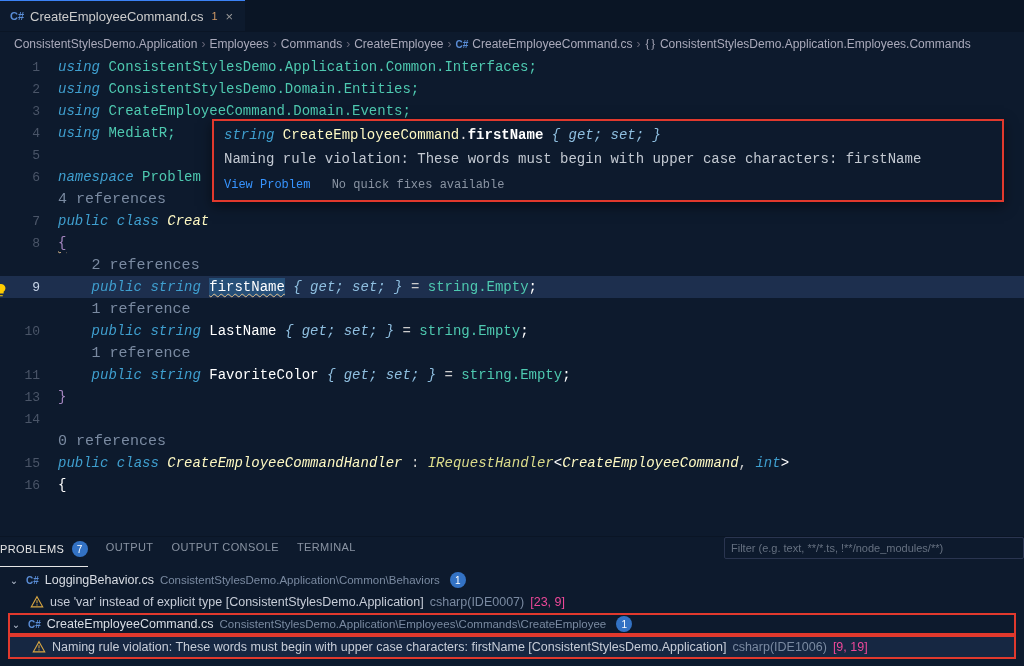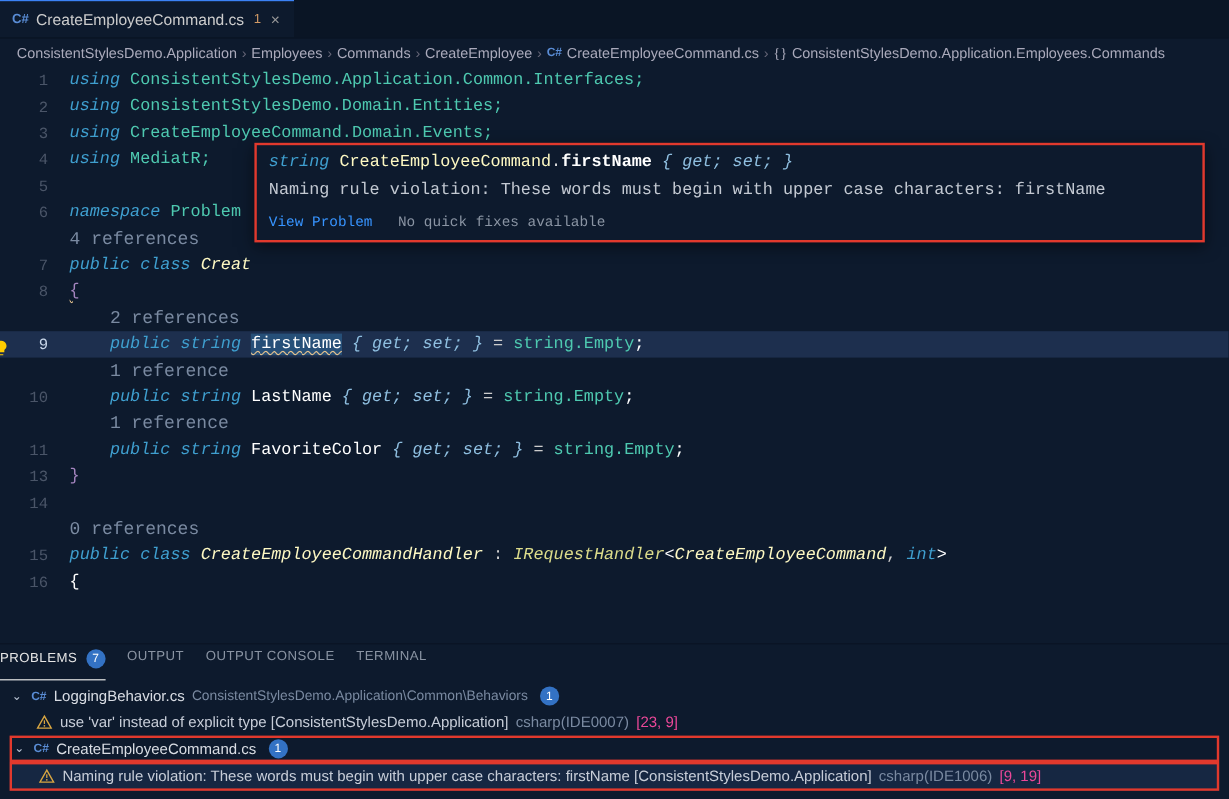--- a/index.html
+++ b/index.html
@@ -220,20 +220,23 @@
 
 <div class="panel">
   <div class="panel-tabs">
     <div class="ptab active">
       <span>PROBLEMS</span>
       <span class="badge">7</span>
     </div>
     <div class="ptab">OUTPUT</div>
     <div class="ptab">OUTPUT CONSOLE</div>
     <div class="ptab">TERMINAL</div>
+    <div class="filter">
+      <span style="opacity:.7">Filter (e.g. text, **/*.ts, !**/node_modules/**)</span>
+    </div>
   </div>
   <div class="problems">
     <div class="prow">
       <span class="twisty">⌄</span>
       <span class="fico">C#</span>
       <span class="fname">LoggingBehavior.cs</span>
       <span class="fpath">ConsistentStylesDemo.Application\Common\Behaviors</span>
       <span class="badge">1</span>
     </div>
     <div class="prow" style="padding-left:22px">
@@ -246,20 +249,21 @@
       </span>
       <span class="pmsg">use 'var' instead of explicit type [ConsistentStylesDemo.Application]</span>
       <span class="psrc">csharp(IDE0007)</span>
       <span class="ppos">[23, 9]</span>
     </div>
 
     <div class="prow redbox">
       <span class="twisty">⌄</span>
       <span class="fico">C#</span>
       <span class="fname">CreateEmployeeCommand.cs</span>
+      <span class="fpath">ConsistentStylesDemo.Application\Employees\Commands\CreateEmployee</span>
       <span class="badge">1</span>
     </div>
     <div class="prow hlrow" style="padding-left:22px;background:rgba(50,80,130,.25)">
       <span class="warn-ico">
         <svg viewBox="0 0 16 16" width="14" height="14">
             <path fill="none" stroke="#d8a642" stroke-width="1.3" d="M8 2l6.5 11.5h-13z"></path>
             <circle cx="8" cy="11.3" r=".8" fill="#d8a642"></circle>
             <rect x="7.4" y="6" width="1.2" height="3.5" fill="#d8a642"></rect>
           </svg>
       </span>

